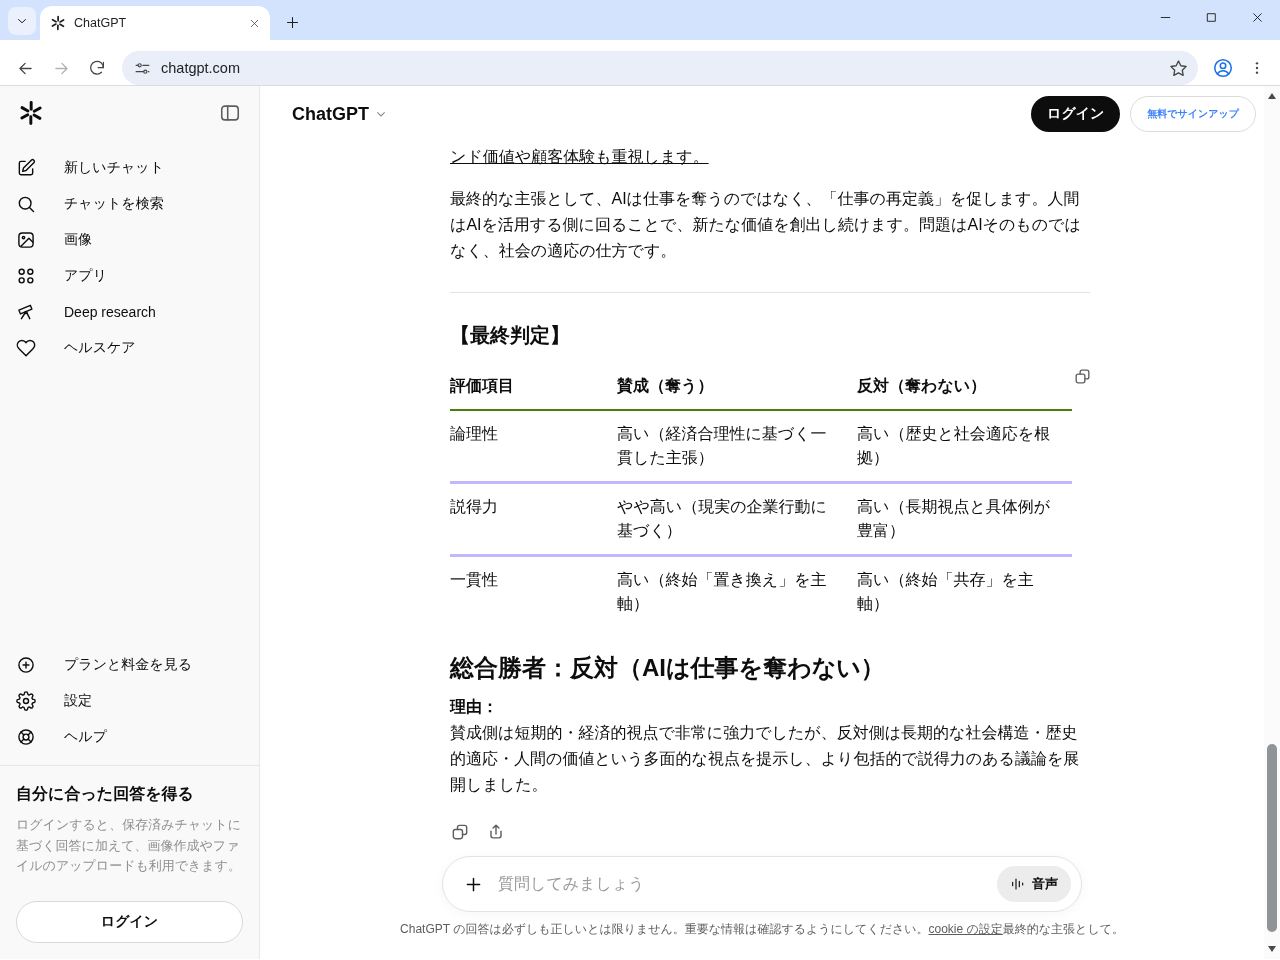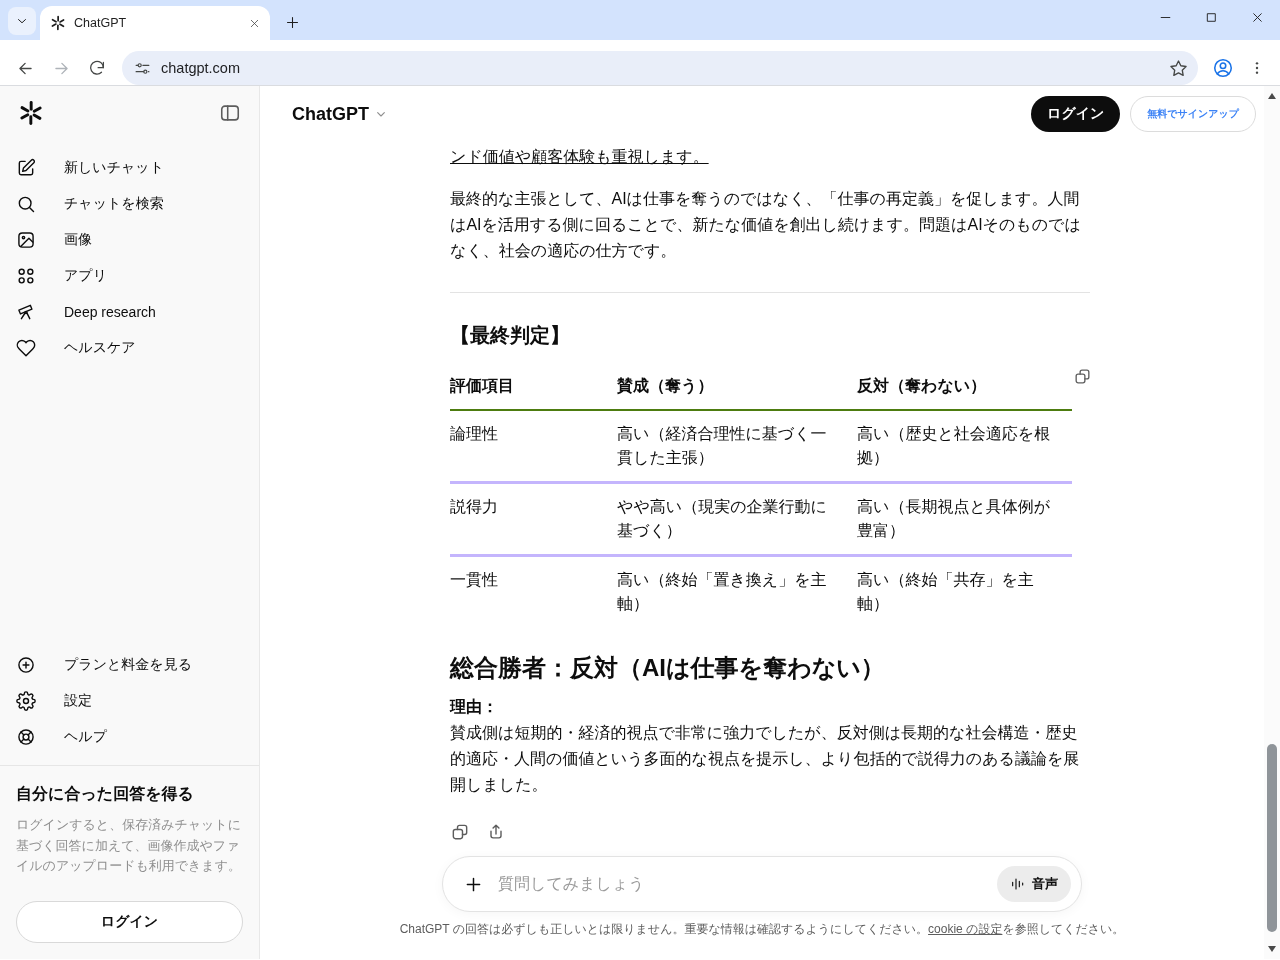--- a/index.html
+++ b/index.html
@@ -386,21 +386,21 @@
         </span>
         <input class="composer-input" placeholder="質問してみましょう" style="">
         <button class="voice-btn">
           <svg class="ic" width="16" height="16" viewBox="0 0 24 24" stroke-width="2">
             <path d="M4 9.5v5M9 4.5v15M14 8v8M19 10.5v3"></path>
           </svg>
           <span>音声</span>
         </button>
       </div>
       <div class="disclaimer">
-        <span>ChatGPT の回答は必ずしも正しいとは限りません。重要な情報は確認するようにしてください。</span><a>cookie の設定</a><span>を参照してください。</span>
+        <span>ChatGPT の回答は必ずしも正しいとは限りません。重要な情報は確認するようにしてください。</span><a>cookie の設定</a><span>最終的な主張として。</span>
       </div>
     </div>
   </main>
 
   <div class="scrollbar">
     <div class="sb-arrow arr-up">
         <div class="tri-up"></div>
       </div>
     <div class="sb-thumb"></div>
     <div class="sb-arrow arr-down">

